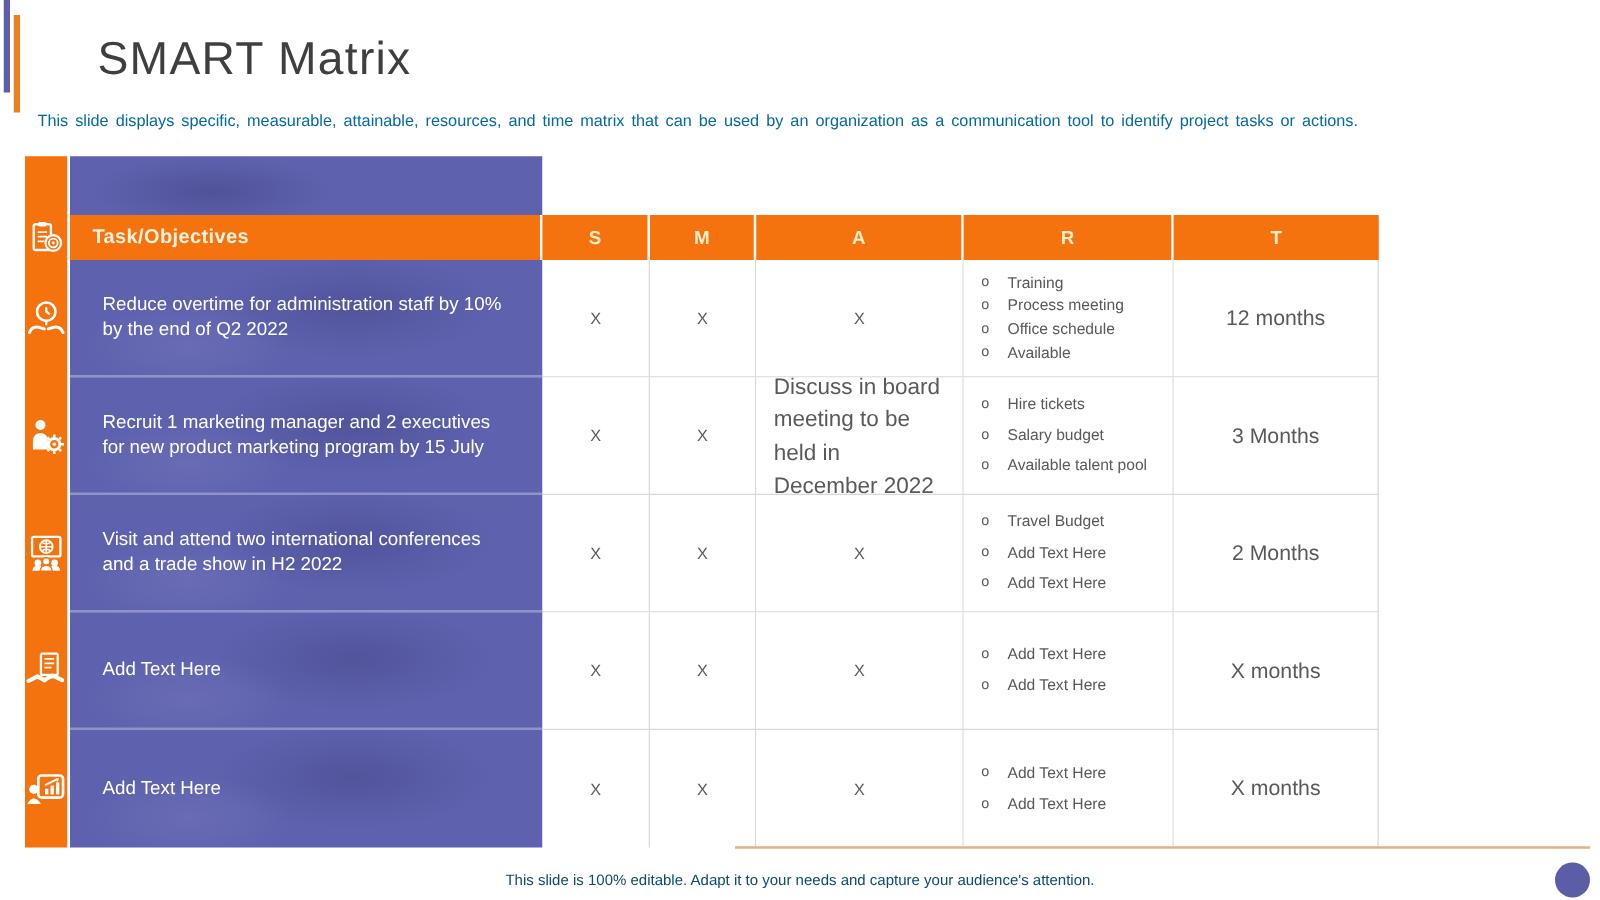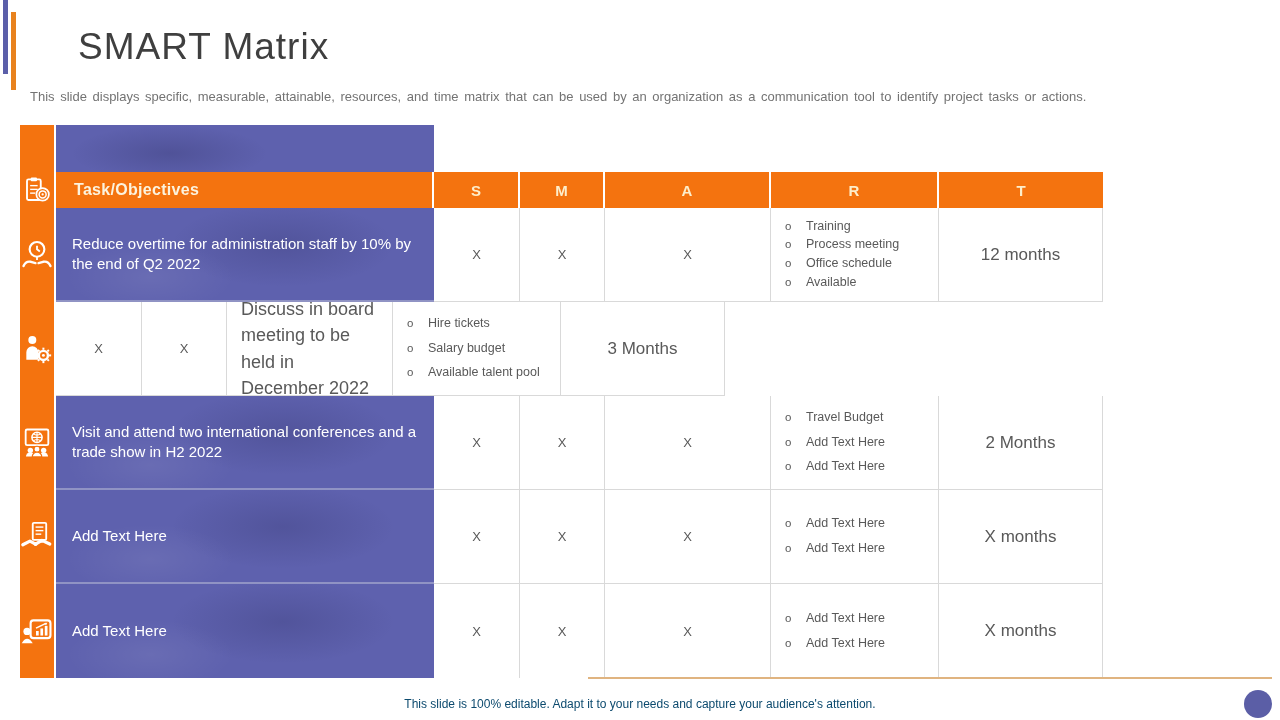--- a/index.html
+++ b/index.html
@@ -7,21 +7,21 @@
               font-family:"Liberation Sans", sans-serif; }
   .slide { position:relative; width:1280px; height:720px; background:#fff; }
 
   
   .bar-purple { position:absolute; left:3px; top:0; width:5px; height:74px; background:#5b5fa9; }
   .bar-orange { position:absolute; left:11px; top:12px; width:5px; height:78px; background:#e8821e; }
 
   .title { position:absolute; left:30px; top:26px; font-size:37px; font-weight:400;
            color:#3f3f3f; letter-spacing:1px;margin-left:48px; }
   .subtitle { position:absolute; left:30px; top:89px; width:1100px; font-size:13px;
-              color:#737373; word-spacing:2px; }
+              color:#0369a1; word-spacing:2px; }
 
   
   .matrix { position:absolute; left:20px; top:125px; width:1048px; height:553px;
             display:flex; flex-direction:row; }
 
   .photo-strip { width:120px; height:100%;
     background:
       radial-gradient(90px 70px at 30% 30%, rgba(40,40,80,.35), rgba(40,40,80,0) 70%),
       radial-gradient(80px 90px at 70% 60%, rgba(255,255,255,.14), rgba(255,255,255,0) 70%),
       radial-gradient(70px 60px at 40% 85%, rgba(30,30,70,.30), rgba(30,30,70,0) 70%),
@@ -49,21 +49,21 @@
   .hcell { background:#f4730f; color:#fdeecb; font-weight:bold; font-size:15px;
     display:flex; align-items:center; justify-content:center; border-right:2px solid #fff; }
   .hcell:last-child { border-right:none; }
 
   .col-s { width:86px; } .col-m { width:85px; } .col-a { width:166px; }
   .col-r { width:168px; } .col-t { width:164px; }
 
   .grid-rows { flex:1; display:flex; flex-direction:column; }
   .data-row { height:94px; display:flex; }
   .task-cell { width:378px; color:#fff; font-size:15px; line-height:1.35;
-    display:flex; align-items:center; padding:0 16px; border-bottom:2px solid #9093c4;
+    display:flex; align-items:center; padding:0 26px; border-bottom:2px solid #9093c4;
     background:
       radial-gradient(160px 60px at 60% 40%, rgba(25,25,70,.18), rgba(25,25,70,0) 70%),
       radial-gradient(120px 50px at 25% 75%, rgba(255,255,255,.07), rgba(255,255,255,0) 70%),
       #5e61ae; }
   .data-row:last-child .task-cell { border-bottom:none; }
 
   .cell { background:#fff; border-right:1px solid #d9d9d9; border-bottom:1px solid #d9d9d9;
     color:#595959; font-size:13px; display:flex; align-items:center; justify-content:center; }
   .data-row:last-child .cell { border-bottom:none; }
   .cell.long-text { font-size:18px; line-height:1.45; justify-content:flex-start;
@@ -217,20 +217,21 @@
                 <li>
                   <span class="bullet">o</span>
                   <span>Available</span>
                 </li>
               </ul>
             </div>
     <div class="cell col-t cell-t">12 months</div>
   </div>
 
   <div class="data-row">
+    <div class="task-cell">Recruit 1 marketing manager and 2 executives for new product marketing program by 15 July</div>
     <div class="cell col-s cell-s">X</div>
     <div class="cell col-m cell-m">X</div>
     <div class="cell col-a cell-a long-text">Discuss in board meeting to be held in December 2022</div>
     <div class="cell col-r cell-r">
               <ul>
                 <li>
                   <span class="bullet">o</span>
                   <span>Hire tickets</span>
                 </li>
                 <li>

